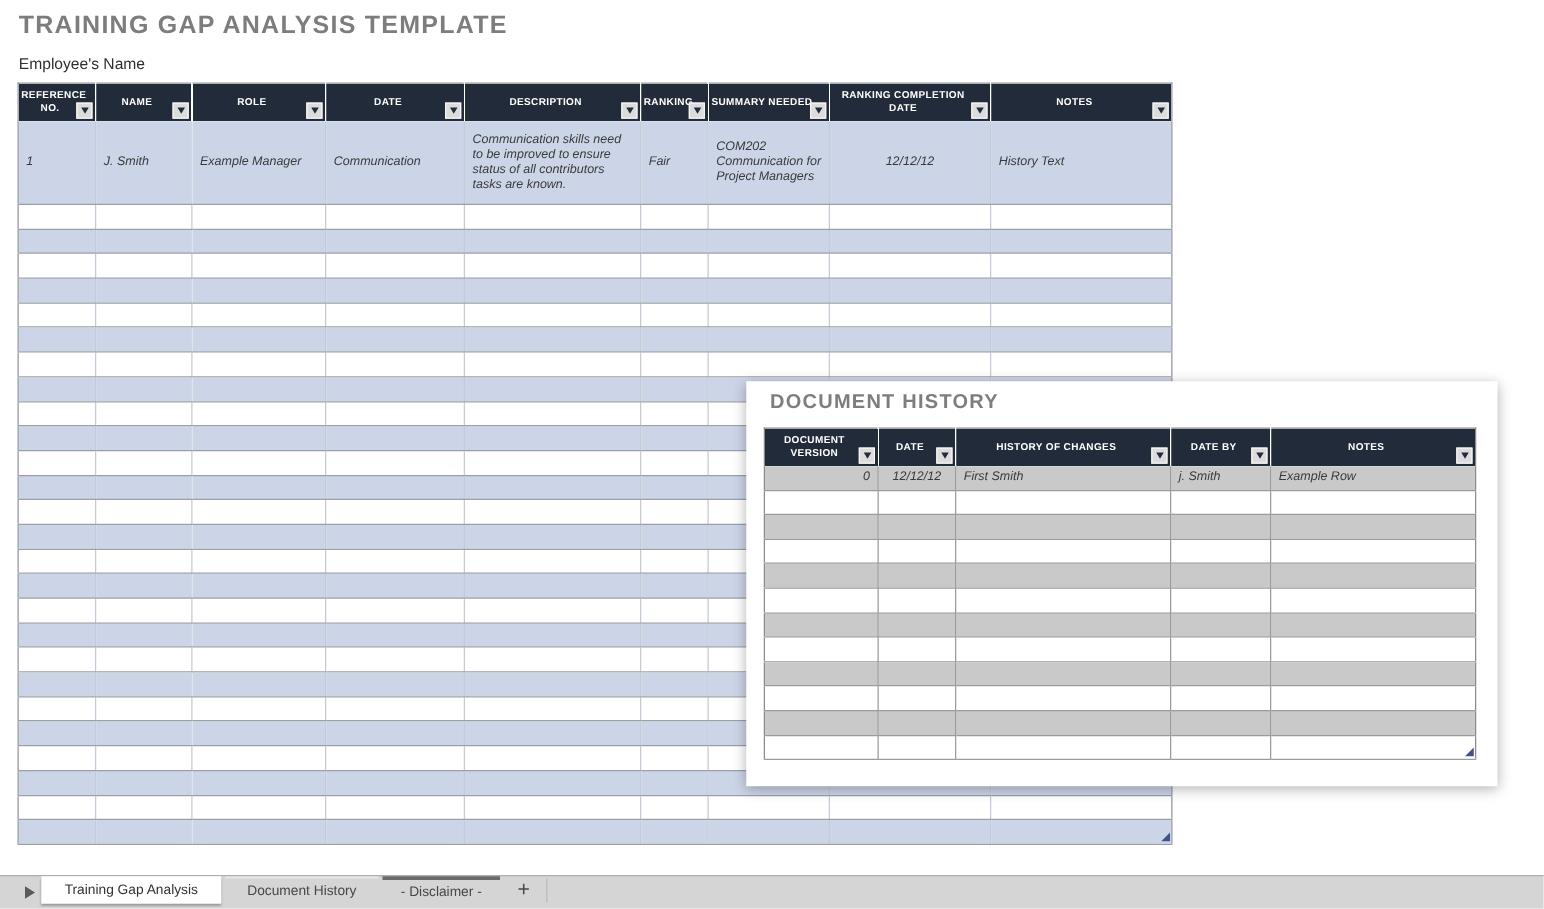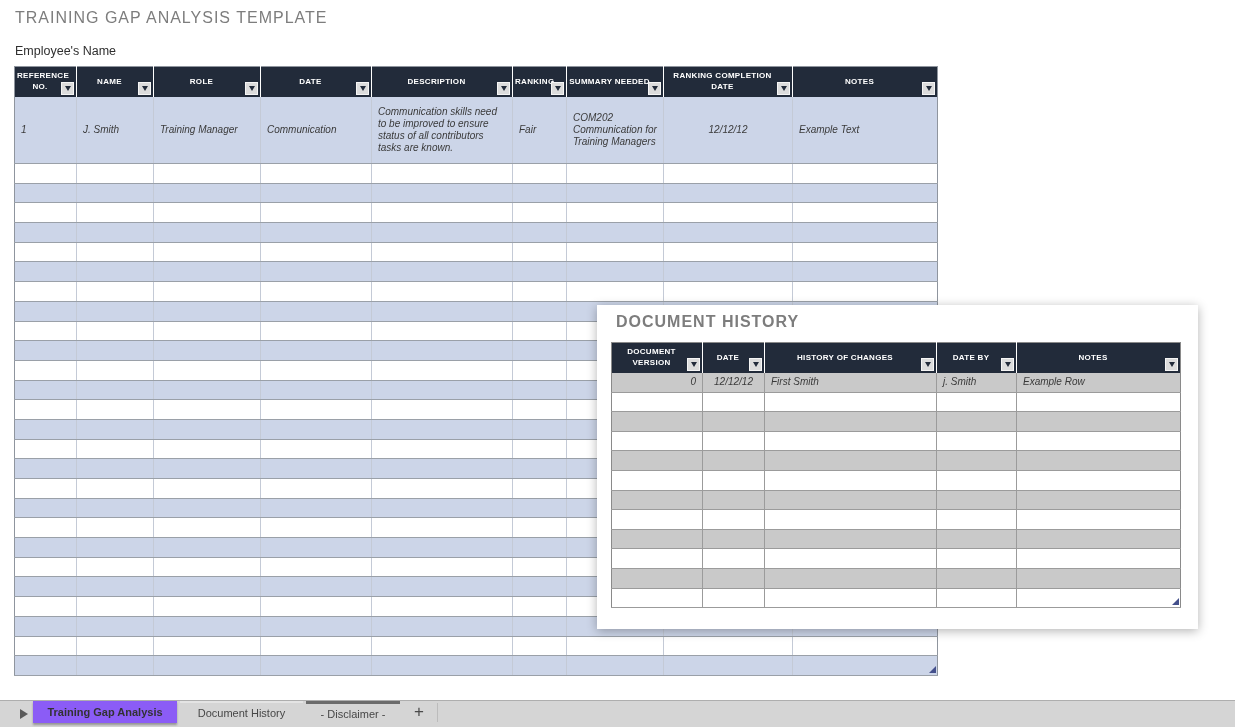--- a/index.html
+++ b/index.html
@@ -6,21 +6,21 @@
   html,body { margin:0; padding:0; }
   body {
     width:1235px; height:727px; position:relative; overflow:hidden;
     background:#ffffff;
     font-family:"Liberation Sans", sans-serif;
   }
 
   
   .sheet-title {
     position:absolute; left:15px; top:9px;
-    font-size:16px; font-weight:normal; color:#7d7d7d; letter-spacing:1px;
+    font-size:20px; font-weight:bold; color:#7d7d7d; letter-spacing:1px;
   }
   .employee-label {
     position:absolute; left:15px; top:44px;
     font-size:12.5px; color:#2f2f2f;
   }
 
   
   table { border-collapse:collapse; table-layout:fixed; }
   th {
     background:#222b3a; color:#ffffff;
@@ -89,21 +89,21 @@
     width:0; height:0;
     border-top:5px solid transparent; border-bottom:5px solid transparent;
     border-left:8px solid #5a5a5a;
   }
   .tab {
     position:absolute; top:0; height:22px;
     display:flex; align-items:center; justify-content:center;
     font-size:11px; color:#474747; white-space:nowrap;
   }
   .tab.active {
-    background:#8b5cf6; font-weight:bold; color:#323232;
+    background:#ffffff; font-weight:normal; color:#323232;
     box-shadow:0 2px 2px rgba(0,0,0,.30);
   }
   .tab.hl-top { border-top:2px solid #e4e4e4; }
   .tab.dark-top { border-top:3px solid #6b6b6b; }
   .add-tab {
     position:absolute; left:402px; top:0; width:34px; height:22px;
     display:flex; align-items:center; justify-content:center;
     font-size:17px; color:#4a4a4a;
   }
   .tab-divider {
@@ -157,27 +157,27 @@
             </div></th>
           <th><span>NOTES</span><div class="filter">
               <div class="ftri"></div>
             </div></th>
         </tr>
       </thead>
       <tbody>
         <tr class="r-alt-blue" style="height: 67px;">
           <td>1</td>
           <td>J. Smith</td>
-          <td>Training Manager</td>
+          <td>Example Manager</td>
           <td>Communication</td>
           <td>Communication skills need to be improved to ensure status of all contributors tasks are known.</td>
           <td>Fair</td>
-          <td>COM202 Communication for Training Managers</td>
+          <td>COM202 Communication for Project Managers</td>
           <td style="text-align: center;">12/12/12</td>
-          <td>Example Text</td>
+          <td>History Text</td>
         </tr>
         <tr class="r-white" style="height: 19.7px;">
           <td></td>
           <td></td>
           <td></td>
           <td></td>
           <td></td>
           <td></td>
           <td></td>
           <td></td>

